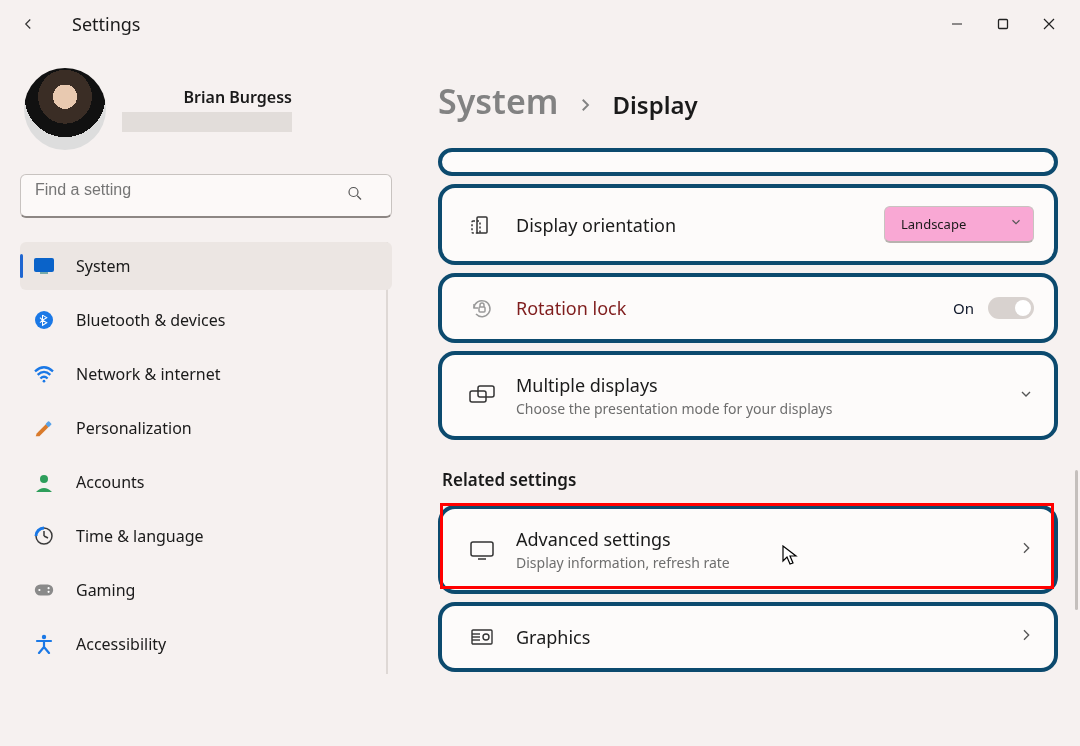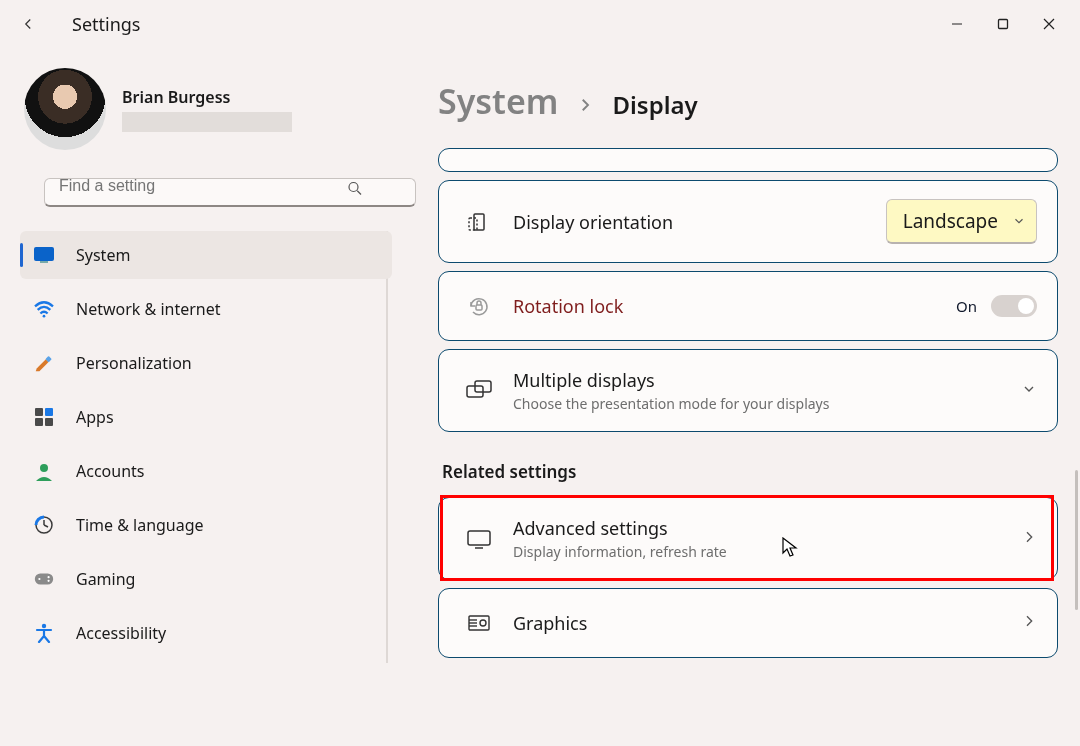--- a/index.html
+++ b/index.html
@@ -46,38 +46,37 @@
   }
   .user {
     display: flex; align-items: center; gap: 16px;
     margin-bottom: 24px;
     padding-left: 4px;
   }
   .avatar {
     width: 82px; height: 82px; border-radius: 50%;
     background: radial-gradient(circle at 50% 35%, #e8c9b0 0 18%, #3a2d25 18% 40%, #111 40% 60%, #ddd 60%);
   }
-  .user-info .name { font-weight: 600; font-size: 16px; }
+  .user-info .name { font-weight: 600; font-size: 16px; text-align: right; }
   .user-info .email-ph {
     width: 170px; height: 20px; background: #e2ddda; margin-top: 4px;
   }
   .search {
     position: relative;
     margin-bottom: 24px;
   }
   .search input {
-    width: 372px; height: 29px;
+    width: 372px; height: 44px;
     border: 1px solid #c8c3c0;
     border-bottom: 2px solid #8d8784;
     border-radius: 6px;
     background: #fcf9f8;
     font-size: 16px;
     padding: 0 44px 12px 14px;
     outline: none;
-    margin-left: 24px;
   }
   .search .sicon {
     position: absolute; right: 24px; top: 50%; transform: translateY(-50%);
   }
   .nav {
     border-right: 2px solid #ded8d5;
     padding-right: 2px;
   }
   .nav-item {
     display: flex; align-items: center;
@@ -108,40 +107,40 @@
   }
   .breadcrumb {
     display: flex; align-items: baseline; gap: 18px;
     margin-bottom: 24px;
   }
   .bc-parent { font-size: 34px; font-weight: 600; color: #828282; }
   .bc-chevron svg { color: #828282; }
   .bc-current { font-size: 24px; font-weight: 600; }
   .card {
     background: #fdfbfa;
-    border: 1px solid #0c4a6e;
-    border-radius: 11px;
+    border: 4px solid #0c4a6e;
+    border-radius: 17px;
     margin-bottom: 8px;
     display: flex; align-items: center;
     padding: 18px 20px;
     min-height: 70px;
   }
   .card.stub { height: 24px; min-height: 0; padding: 10px 20px; }
   .card .cicon { width: 40px; display:flex; justify-content:center; }
   .card .ctitle { font-size: 18px; }
   .card .csub { font-size: 14px; color: #6e6e6e; margin-top: 2px; }
   .card .cbody { flex: 1; margin-left: 14px; }
   .card.disabled .ctitle, .card.disabled .cicon { color: #7f1d1d; }
   .dropdown {
     border: 1px solid #c8c3c0;
     border-bottom: 2px solid #b8b2af;
     border-radius: 6px;
-    background: #fef9c3;
+    background: #f9a8d4;
     padding: 8px 38px 8px 16px;
-    font-size: 19px;
+    font-size: 13px;
     position: relative;
     min-width: 150px;
   }
   .dropdown .chev { position: absolute; right: 10px; top: 50%; transform: translateY(-50%); }
   .toggle {
     width: 46px; height: 22px; border-radius: 11px;
     background: #d8d2cf; position: relative; margin-left: 14px;
   }
   .toggle .knob {
     position: absolute; right: 3px; top: 3px; width: 16px; height: 16px;
@@ -216,48 +215,46 @@
           <svg width="22" height="18">
               <rect x="1" y="1" width="20" height="14" rx="2" fill="#0a63c9"></rect>
               <rect x="1" y="1" width="20" height="14" rx="2" fill="none" stroke="#083f7d" stroke-width="0"></rect>
               <rect x="7" y="15" width="8" height="2" fill="#7aa"></rect>
             </svg>
         </span>
         <span>System</span>
       </div>
       <div class="nav-item">
         <span class="nav-icon">
+          <svg width="20" height="20">
+              <circle cx="10" cy="10" r="9" fill="#1a78e6"></circle>
+              <path d="M8 5 L13 8 L8 11 L8 5 M8 11 L13 14 L8 17 L8 11 M8 11 L5 8 M8 11 L5 14" stroke="#fff" stroke-width="1.2" fill="none" transform="scale(0.85) translate(2,1)"></path>
+            </svg>
+        </span>
+        <span>Bluetooth &amp; devices</span>
+      </div>
+      <div class="nav-item">
+        <span class="nav-icon">
           <svg width="22" height="18" viewBox="0 0 24 20">
               <path d="M2 7 Q12 -2 22 7" stroke="#1a78e6" stroke-width="2.5" fill="none"></path>
               <path d="M5 11 Q12 4 19 11" stroke="#1a78e6" stroke-width="2.5" fill="none"></path>
               <path d="M8 15 Q12 11 16 15" stroke="#1a78e6" stroke-width="2.5" fill="none"></path>
               <circle cx="12" cy="18" r="1.5" fill="#1a78e6"></circle>
             </svg>
         </span>
         <span>Network &amp; internet</span>
       </div>
       <div class="nav-item">
         <span class="nav-icon">
           <svg width="22" height="22" viewBox="0 0 24 24">
               <path d="M4 18 L14 8 L17 11 L7 21 L3 21 Z" fill="#d97a2b"></path>
               <rect x="15" y="5" width="5" height="5" rx="1" fill="#5aa3e8" transform="rotate(45 17 7)"></rect>
             </svg>
         </span>
         <span>Personalization</span>
-      </div>
-      <div class="nav-item">
-        <span class="nav-icon">
-          <svg width="20" height="20">
-              <rect x="1" y="1" width="8" height="8" rx="1" fill="#4a4a4a"></rect>
-              <rect x="11" y="1" width="8" height="8" rx="1" fill="#1a78e6"></rect>
-              <rect x="1" y="11" width="8" height="8" rx="1" fill="#4a4a4a"></rect>
-              <rect x="11" y="11" width="8" height="8" rx="1" fill="#4a4a4a"></rect>
-            </svg>
-        </span>
-        <span>Apps</span>
       </div>
       <div class="nav-item">
         <span class="nav-icon">
           <svg width="20" height="20">
               <circle cx="10" cy="7" r="4" fill="#2e9e5b"></circle>
               <path d="M2 20 Q10 12 18 20" fill="#2e9e5b"></path>
             </svg>
         </span>
         <span>Accounts</span>
       </div>

